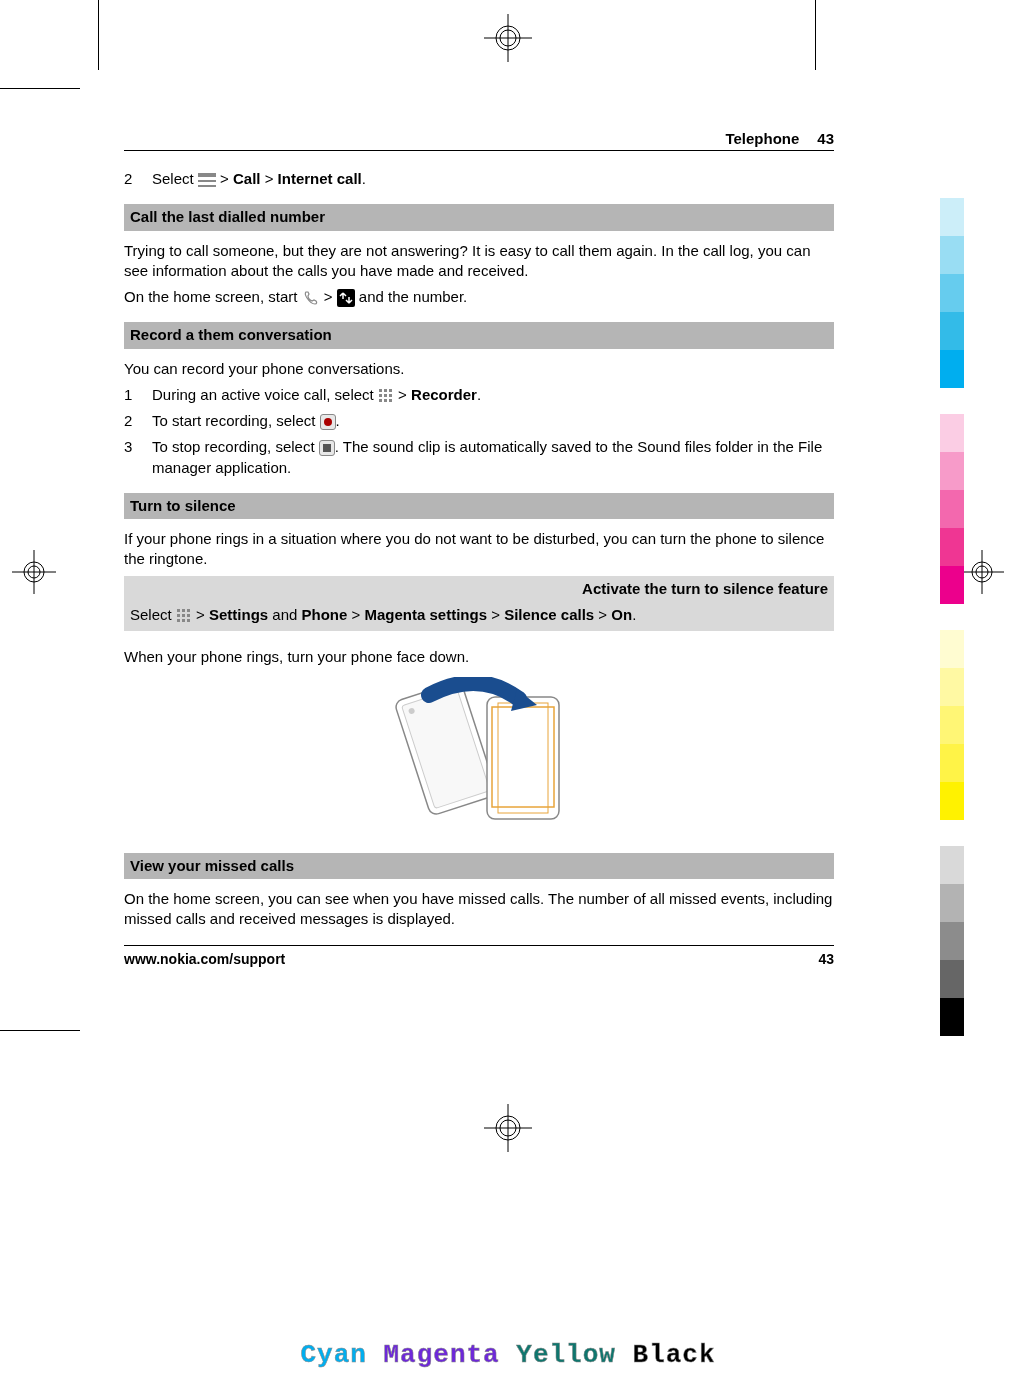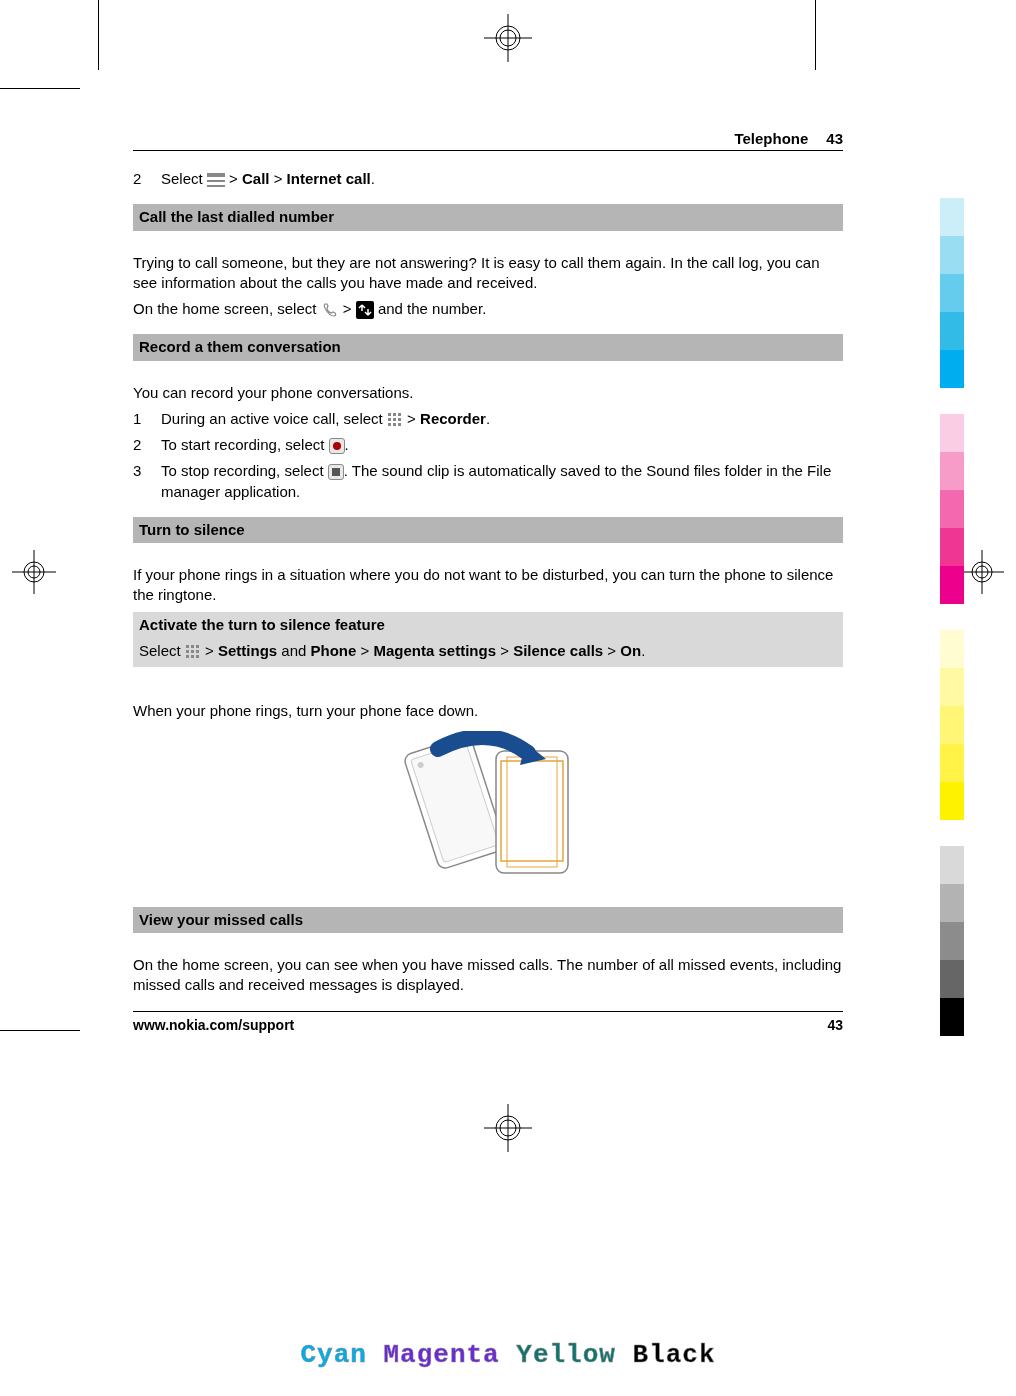--- a/index.html
+++ b/index.html
@@ -17,21 +17,21 @@
   .print-mark-left { position: absolute; top: 548px; left: 10px; }
   .print-mark-right { position: absolute; top: 548px; right: 10px; }
   .reg-mark svg { display: block; }
   .crop-tl-h { position: absolute; top: 88px; left: 0; width: 80px; height: 1px; background:#000; }
   .crop-tl-v { position: absolute; top: 0; left: 98px; width: 1px; height: 70px; background:#000; }
   .crop-tr-v { position: absolute; top: 0; right: 200px; width: 1px; height: 70px; background:#000; }
   .crop-bl-h { position: absolute; top: 1030px; left: 0; width: 80px; height: 1px; background:#000; }
   .content-frame {
     position: absolute;
     top: 130px;
-    left: 133px;
+    left: 124px;
     width: 710px;
   }
   .header-row {
     display: flex;
     justify-content: flex-end;
     border-bottom: 1.5px solid #000;
     padding-bottom: 3px;
     margin-bottom: 18px;
     gap: 18px;
   }
@@ -40,28 +40,29 @@
   .body { font-size: 15px; line-height: 1.35; }
   .num-list-row { display:flex; margin-bottom: 6px; }
   .num-list-row .num { width: 28px; flex-shrink:0; }
   .num-list-row .txt { flex:1; }
   .section-bar {
     background: #b5b5b5;
     color: #000;
     font-weight: bold;
     padding: 3px 6px;
     margin-top: 15px;
-    margin-bottom: 22px;
+    margin-bottom: 10px;
     font-size: 15px;
   }
   .sub-bar {
     background: #d9d9d9;
     font-weight: bold;
     padding: 3px 6px;
     font-size: 15px;
+    text-align: right;
   }
   .sub-bar-body {
     background: #d9d9d9;
     padding: 3px 6px 6px 6px;
     font-size: 15px;
     font-weight: normal;
   }
   .para { margin-top: 6px; margin-bottom: 6px; }
   .icon-menu-lines {
     width: 18px; height: 14px; position: relative; display:inline-block; vertical-align:middle;
@@ -219,21 +220,21 @@
     <div class="num-list-row">
       <span class="num">2</span>
       <span class="txt">
         <span>Select </span><span class="icon-menu-lines"></span><span> &gt; </span><b>Call</b><span> &gt; </span><b>Internet call</b><span>.</span>
       </span>
     </div>
 
     <div class="section-bar">Call the last dialled number</div>
     <div class="para">Trying to call someone, but they are not answering? It is easy to call them again. In the call log, you can see information about the calls you have made and received.</div>
     <div class="para">
-      <span>On the home screen, select </span><span class="icon-phone"><svg width="18" height="18">
+      <span>On the home screen, start </span><span class="icon-phone"><svg width="18" height="18">
             <path d="M4 3 C3 4 3 6 5 9 C7 12 10 15 13 15 C15 15 15 13 14 12 L12 11 L10 12 C8 11 6 9 6 7 L7 5 L6 3 Z" fill="none" stroke="#888" stroke-width="1.2"></path>
           </svg></span><span> &gt; </span><span class="icon-redial"><svg width="18" height="18">
             <path d="M6 4 L6 10 M6 4 L3 7 M6 4 L9 7" stroke="#fff" stroke-width="1.5" fill="none"></path>
             <path d="M12 14 L12 8 M12 14 L9 11 M12 14 L15 11" stroke="#fff" stroke-width="1.5" fill="none"></path>
           </svg></span><span> and the number.</span>
     </div>
 
     <div class="section-bar">Record a them conversation</div>
     <div class="para">You can record your phone conversations.</div>
 
@@ -252,21 +253,21 @@
 
 
     <div class="section-bar">Turn to silence</div>
     <div class="para">If your phone rings in a situation where you do not want to be disturbed, you can turn the phone to silence the ringtone.</div>
 
     <div class="sub-bar">Activate the turn to silence feature</div>
     <div class="sub-bar-body">
       <span>Select </span><span class="icon-grid"></span><span> &gt; </span><b>Settings</b><span> and </span><b>Phone</b><span> &gt; </span><b>Magenta settings</b><span> &gt; </span><b>Silence calls</b><span> &gt; </span><b>On</b><span>.</span>
     </div>
 
-    <div class="para" style="margin-top:34px;">When your phone rings, turn your phone face down.</div>
+    <div class="para" style="margin-top:16px;">When your phone rings, turn your phone face down.</div>
 
     <div class="illustration">
       <svg width="220" height="150" viewBox="0 0 220 150">
         <g transform="translate(25,25) rotate(-18)">
           <rect x="0" y="0" width="70" height="120" rx="8" fill="#fff" stroke="#888" stroke-width="1.5"></rect>
           <rect x="6" y="6" width="58" height="108" rx="3" fill="#f8f8f8" stroke="#ccc"></rect>
           <circle cx="14" cy="14" r="3" fill="#ccc"></circle>
         </g>
         <g transform="translate(118,20)">
           <rect x="0" y="0" width="72" height="122" rx="8" fill="#fff" stroke="#888" stroke-width="1.5"></rect>

